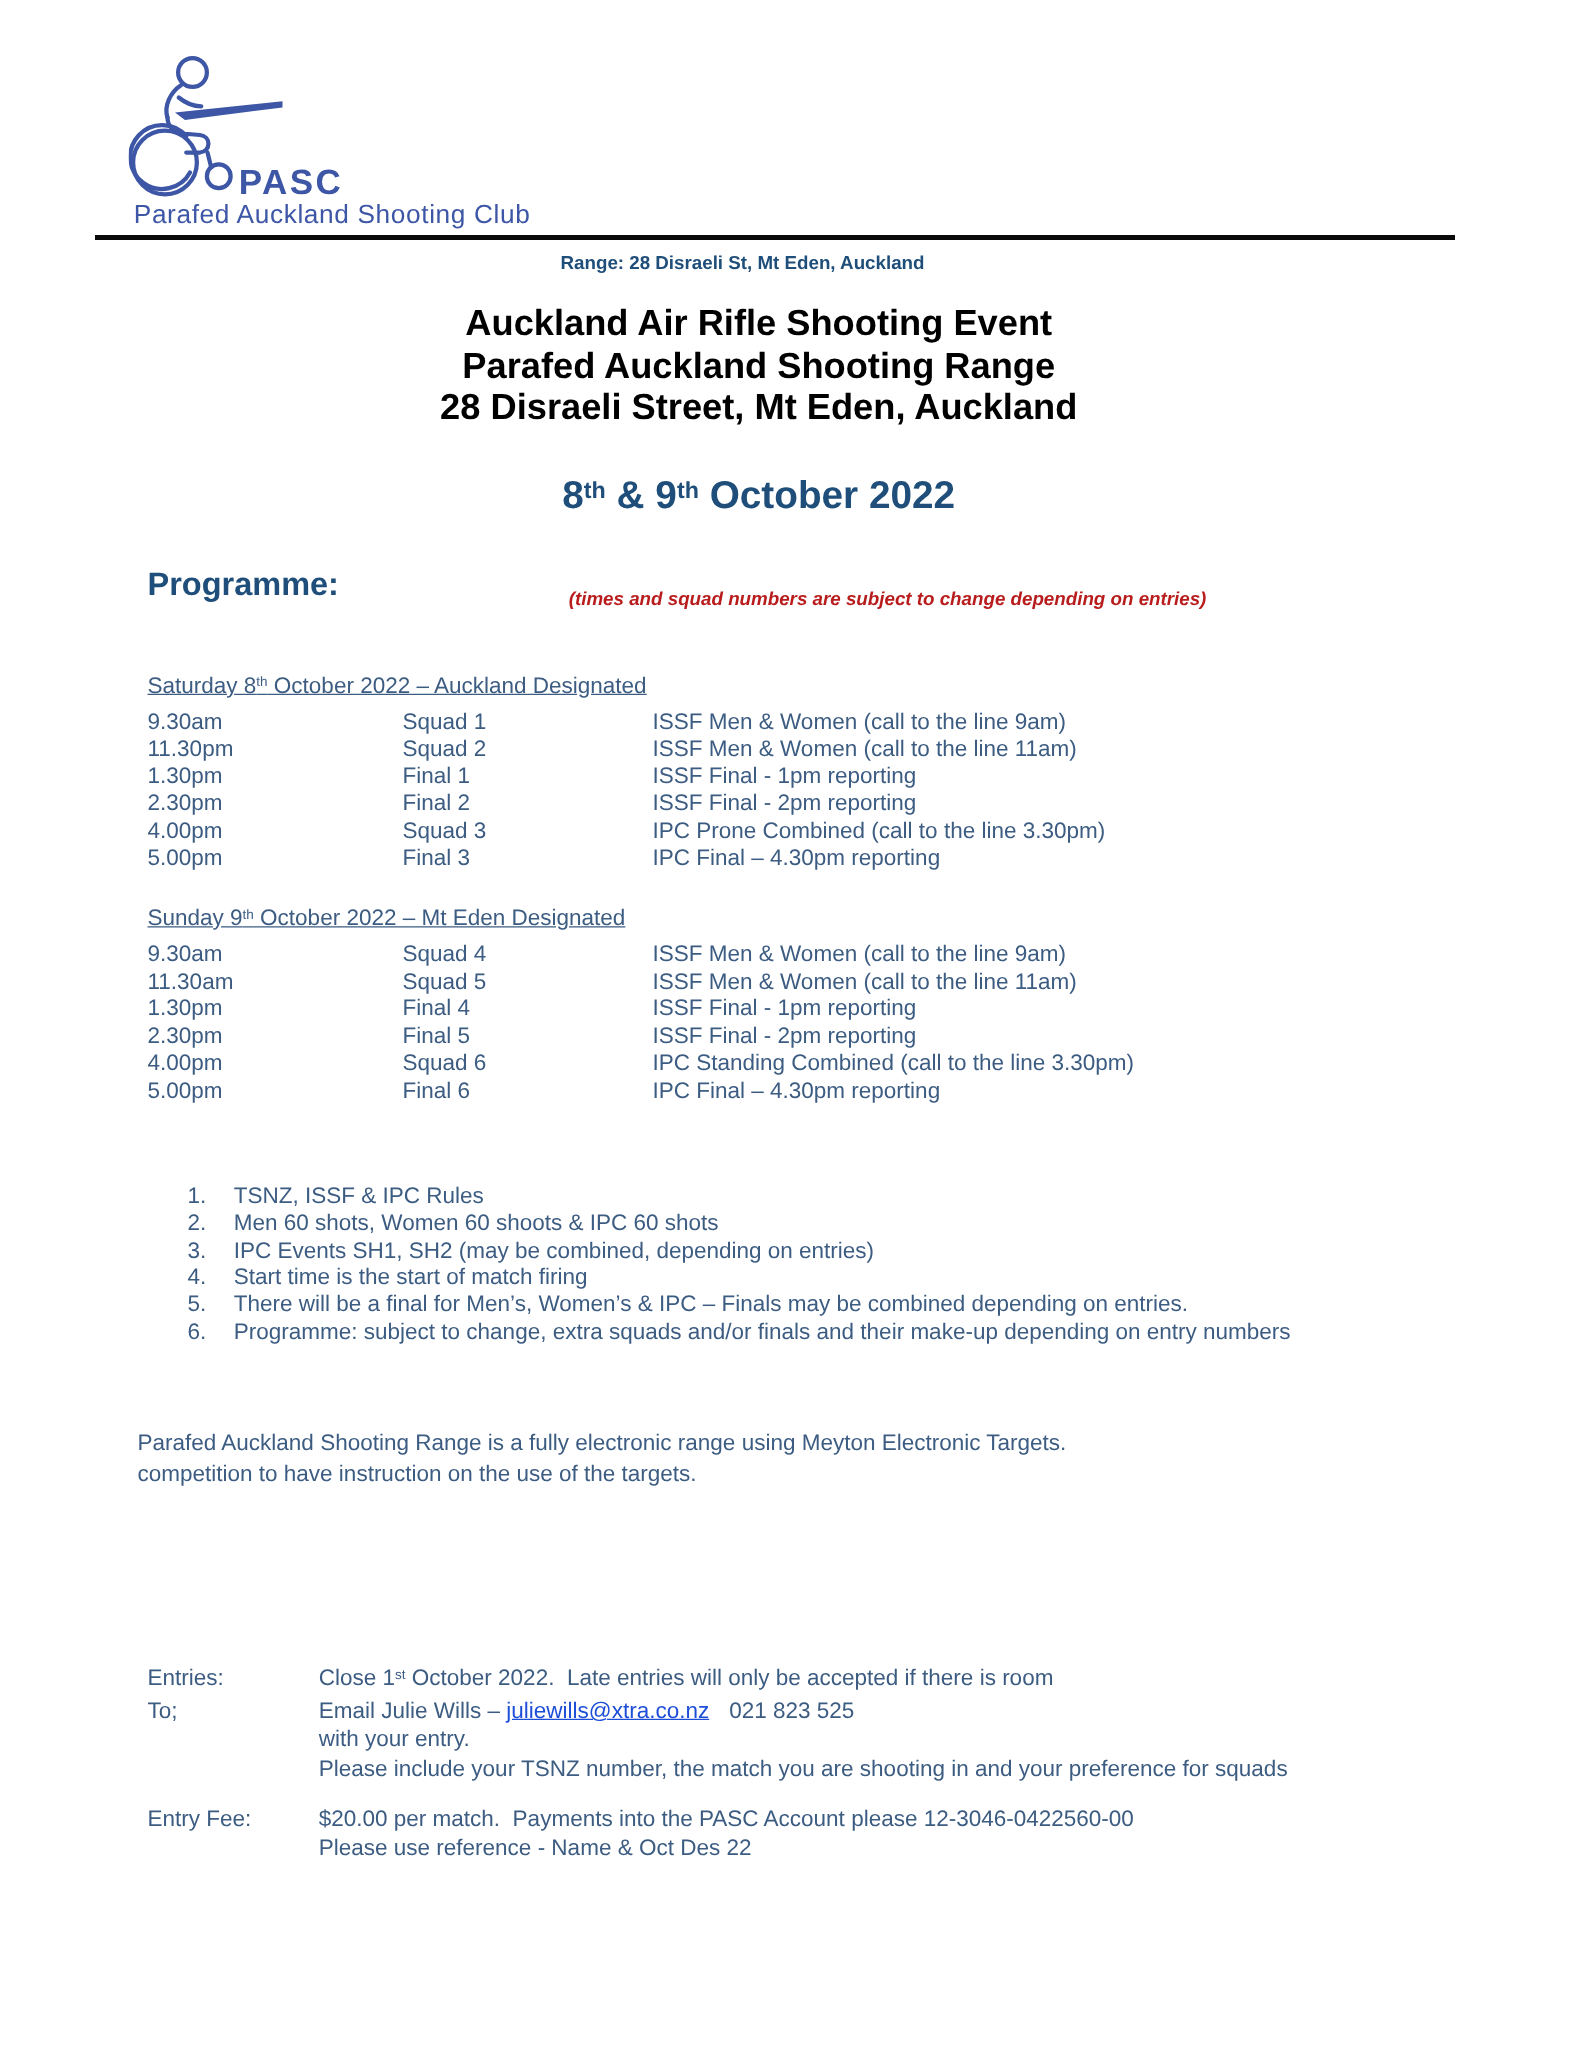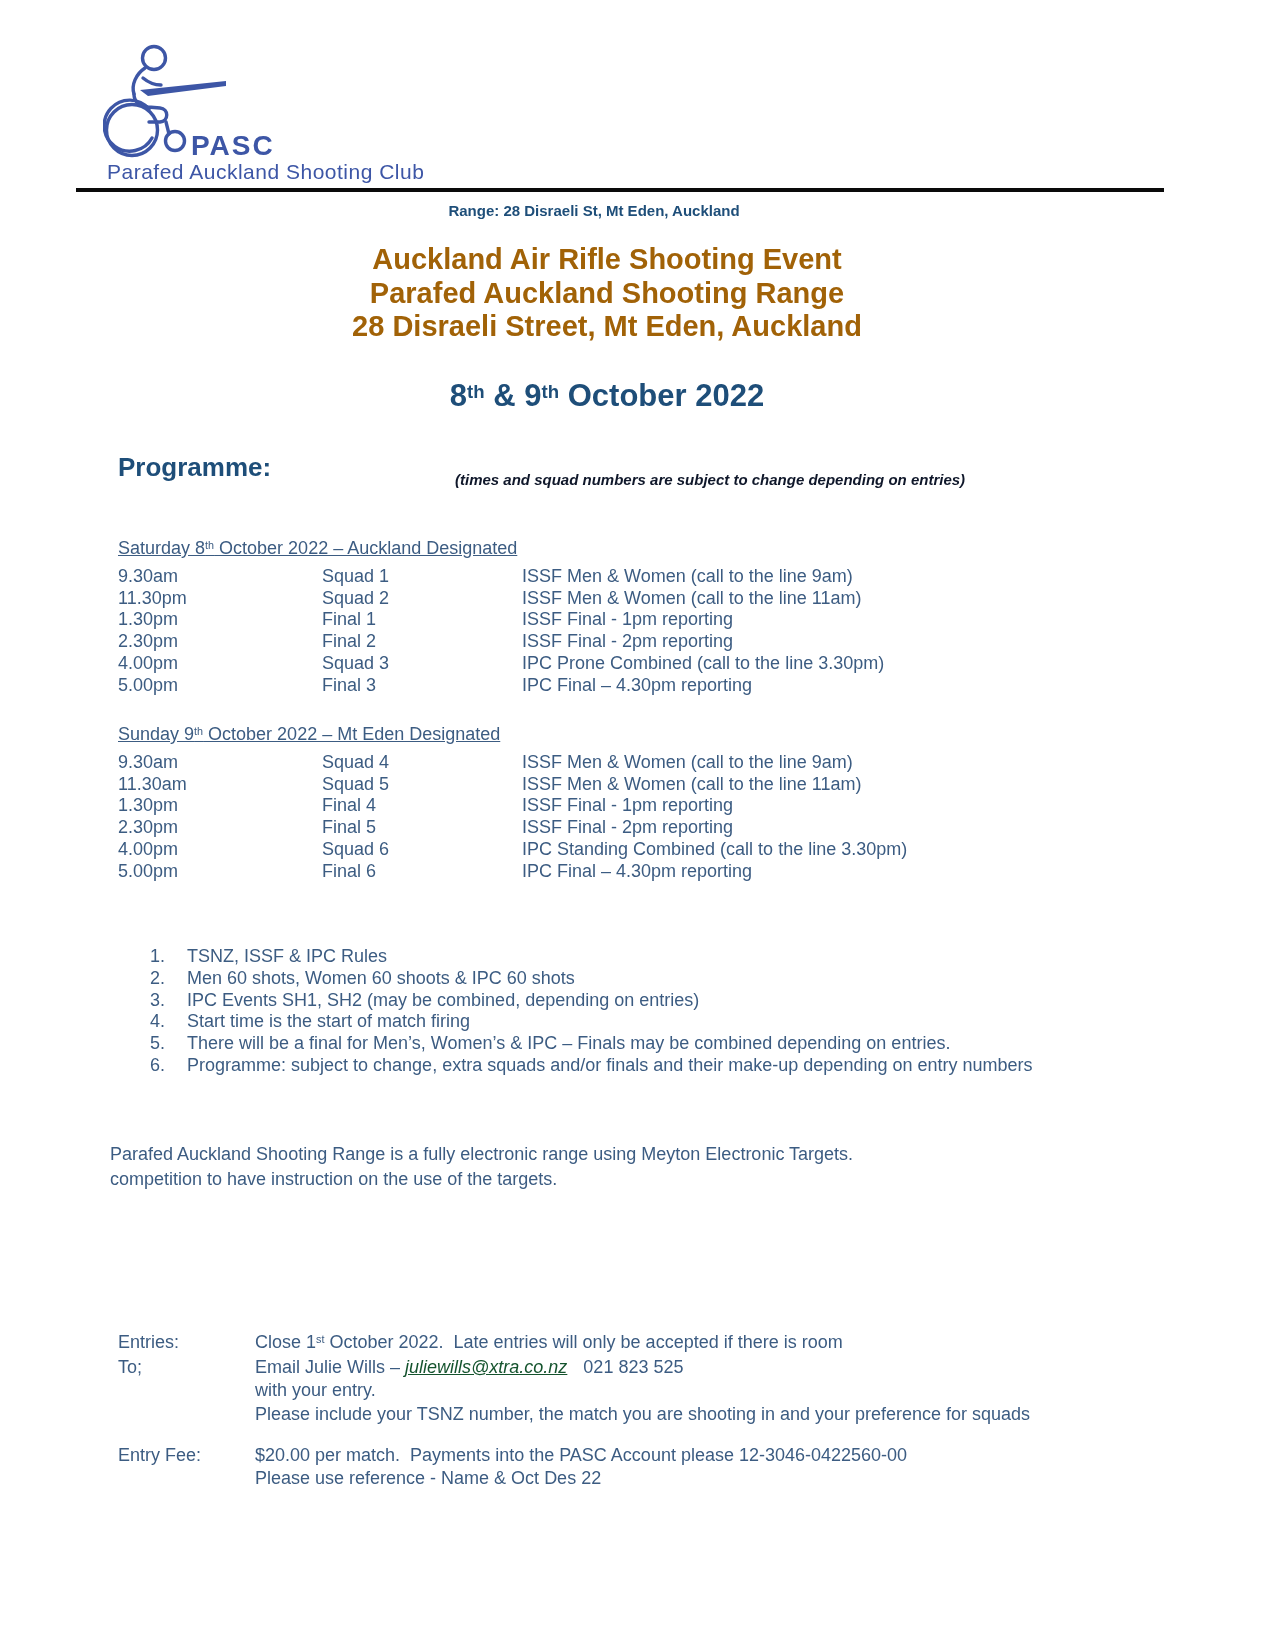--- a/index.html
+++ b/index.html
@@ -16,28 +16,28 @@
   .logo-acronym{position:absolute;left:88px;top:88px;font-size:28px;font-weight:600;letter-spacing:2px;color:#3D56A6;}
   .logo-name{position:absolute;left:4px;top:118px;font-size:21px;font-weight:400;letter-spacing:.5px;color:#3D56A6;}
 
   .header-rule{position:absolute;left:76px;top:188px;width:1088px;height:4px;background:#0a0a0a;}
 
   .range-line{position:absolute;left:76px;top:202px;width:1036px;text-align:center;
     font-size:15px;font-weight:bold;color:#1E4E79;}
 
   
   .title-block{position:absolute;left:76px;top:243px;width:1062px;text-align:center;
-    color:#a16207;font-weight:bold;font-size:29px;line-height:33.5px;}
+    color:#000000;font-weight:bold;font-size:29px;line-height:33.5px;}
   .date-line{position:absolute;left:76px;top:378px;width:1062px;text-align:center;
     color:#1E4E79;font-weight:bold;font-size:31px;}
   .sup{font-size:.6em;vertical-align:baseline;position:relative;top:-.42em;}
 
   
   .programme-heading{position:absolute;left:118px;top:452px;font-size:26px;font-weight:bold;color:#1E4E79;}
-  .programme-note{position:absolute;left:455px;top:471px;font-size:15px;font-weight:bold;font-style:italic;color:#0f172a;}
+  .programme-note{position:absolute;left:455px;top:471px;font-size:15px;font-weight:bold;font-style:italic;color:#b91c1c;}
 
   
   .sched{position:absolute;left:118px;width:1040px;color:#3C5C82;font-size:18px;}
   .sched-sat{top:537px;}
   .sched-sun{top:723px;}
   .sched-heading{text-decoration:underline;line-height:22px;margin-bottom:5px;}
   .sched-row{display:flex;line-height:21.7px;}
   .col-time{width:204px;flex:0 0 204px;}
   .col-squad{width:200px;flex:0 0 200px;}
   .col-detail{flex:1;}
@@ -51,21 +51,21 @@
   .notice{position:absolute;left:110px;top:1142px;width:1056px;text-align:left;
     color:#3C5C82;font-size:18px;line-height:25px;}
 
   
   .kv-block{position:absolute;left:118px;width:1050px;color:#3C5C82;font-size:18px;}
   .entries-block{top:1331px;}
   .fee-block{top:1444px;}
   .kv-row{display:flex;line-height:23.2px;}
   .kv-label{width:137px;flex:0 0 137px;}
   .kv-content{flex:1;}
-  .link{color:#14532d;text-decoration:underline;cursor:pointer;font-style:italic;}
+  .link{color:#1d4ed8;text-decoration:underline;cursor:pointer;}
   .phone{margin-left:16px;}
 </style>
 </head>
 <body>
 
 <div>
 
   <div class="logo-wrap">
     <svg class="logo-svg" width="135" height="130" viewBox="0 0 135 130" fill="none">
       <g stroke="#3D56A6" stroke-width="3.4" fill="none" stroke-linecap="round">

